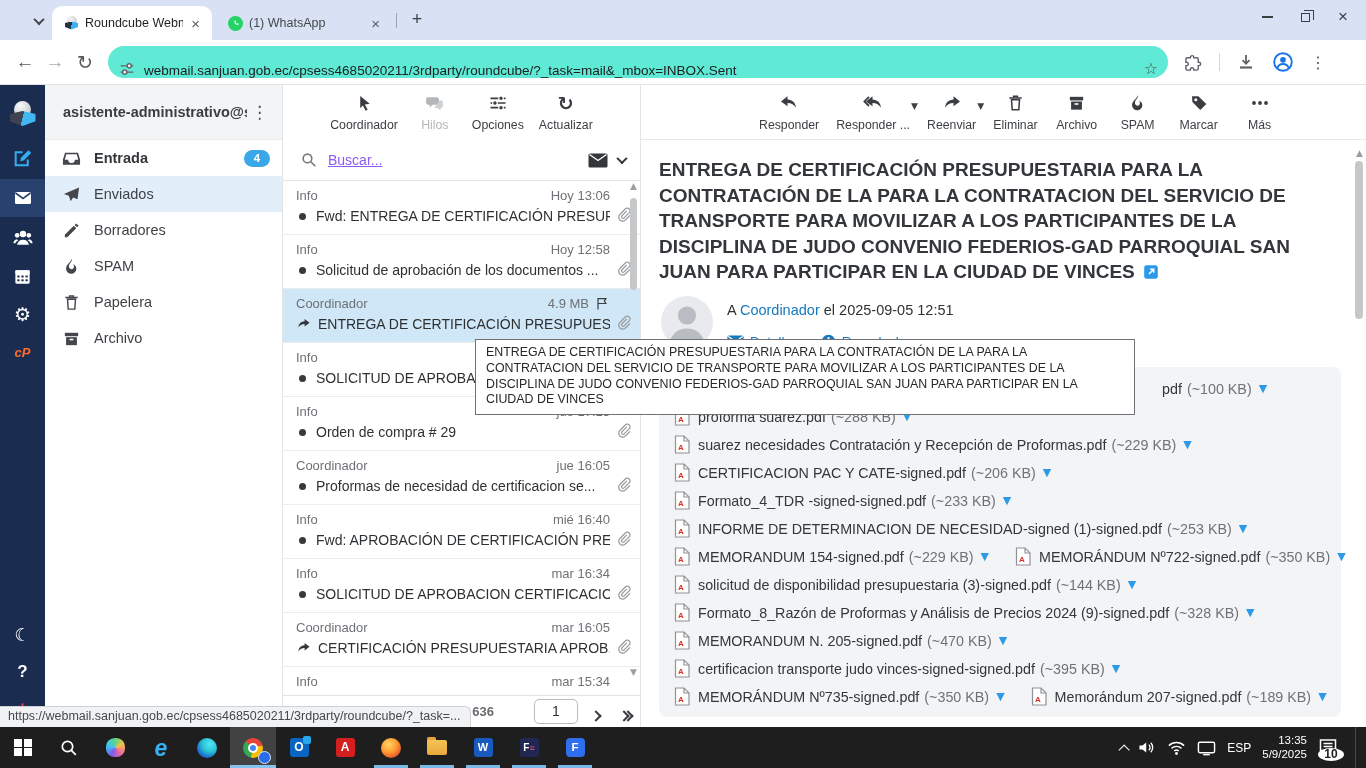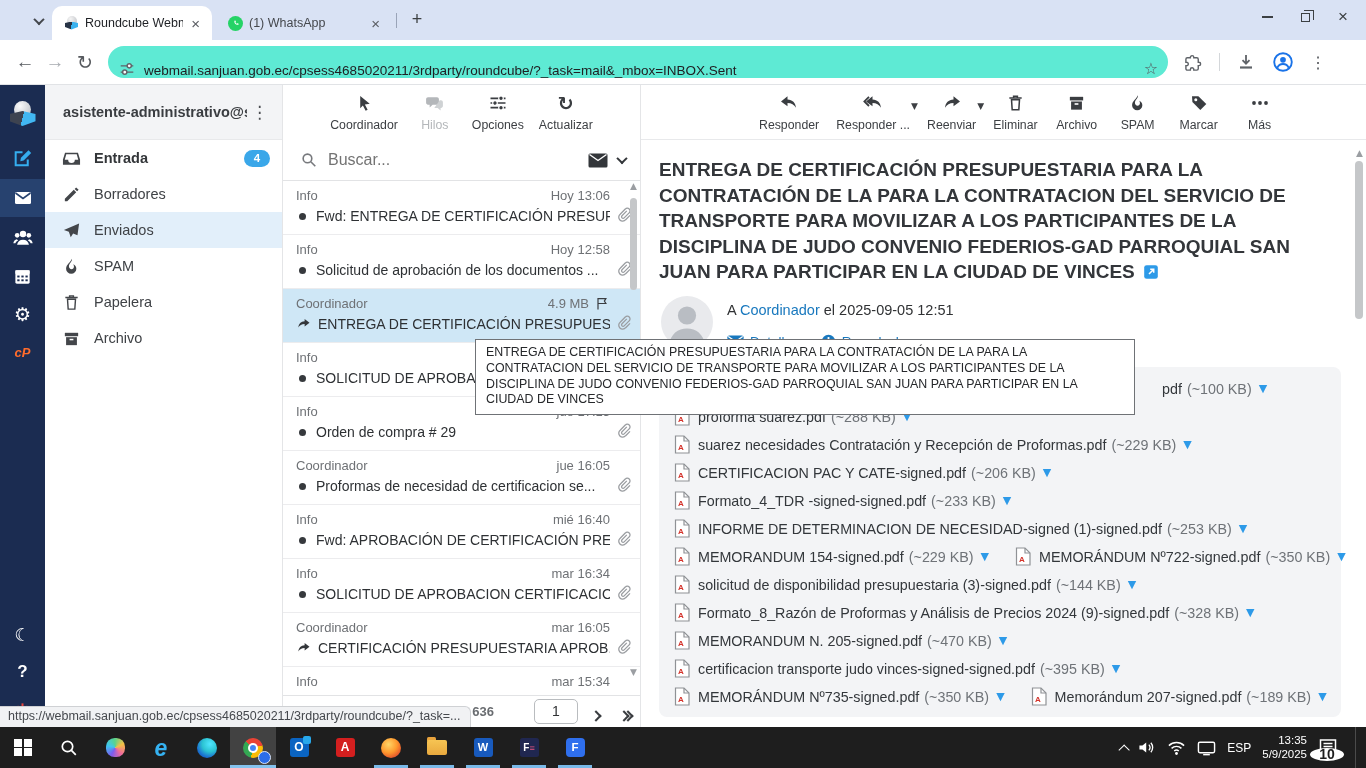--- a/index.html
+++ b/index.html
@@ -64,21 +64,21 @@
 
   
   .listcol { position:absolute; left:283px; top:0; width:358px; height:642px; background:#fff; border-right:1px solid #e4e5e7; }
   .ltoolbar { height:55px; display:flex; justify-content:center; gap:15px; padding-top:7px; }
   .titem { display:flex; flex-direction:column; align-items:center; gap:4px; position:relative; min-width:44px; }
   .titem .tic { height:22px; display:flex; align-items:center; justify-content:center; }
   .titem .tlb { font-size:12.3px; color:#3c3f43; }
   .titem.dis .tlb { color:#b4b7ba; }
   .caret2 { position:absolute; right:-8px; top:9px; font-size:9px; color:#3d4044; }
   .searchrow { height:41px; border-bottom:1px solid #e2e3e5; display:flex; align-items:center; padding:0 14px 0 17px; gap:10px; }
-  .searchrow .ph { flex:1; font-size:16px; color:#737373; }
+  .searchrow .ph { flex:1; font-size:14px; color:#8b5cf6;text-decoration:underline; }
   .msgrows { height:514px; overflow:hidden; }
   .msg { height:54px; border-bottom:1px solid #ececee; padding:7px 30px 0 13px; position:relative; }
   .msg.sel { background:var(--selRow,#cfe7f6); }
   .m1 { display:flex; font-size:13px; color:#6e7175; }
   .m1 .msender { flex:1; }
   .m1 .mmeta { display:flex; align-items:center; gap:6px; }
   .m2 { display:flex; align-items:center; margin-top:5px; gap:7px; }
   .m2 .dot { width:7px; height:7px; border-radius:50%; background:#36393d; flex:none; margin:0 3px; }
   .m2 .dot.none { background:transparent; }
   .m2 .msub { font-size:14px; color:#2e3134; white-space:nowrap; overflow:hidden; flex:1; }
@@ -146,21 +146,21 @@
   .ic-folder::after { content:""; position:absolute; inset:0; background:linear-gradient(180deg,#f6c453,#e9a93e); border-radius:2px; }
   .ic-word { width:19px; height:19px; background:#185abd; border-radius:3px; color:#fff; font-size:11px; font-weight:bold; text-align:center; line-height:19px; }
   .ic-f1 { width:19px; height:19px; background:#202750; border-radius:2.5px; color:#fff; font-size:10px; font-weight:bold; text-align:center; line-height:19px; }
   .ic-f1 em { font-style:normal; color:#e85480; font-size:9px; }
   .ic-f2 { width:19px; height:19px; background:#2f6fed; border-radius:4px; color:#fff; font-size:11.5px; font-weight:bold; text-align:center; line-height:19px; }
   .tray { position:absolute; right:6px; top:0; height:41px; display:flex; align-items:center; gap:11px; color:#fff; }
   .tray .lang { font-size:12px; }
   .clock { text-align:right; font-size:11.5px; line-height:13.5px; }
   .chv-up { width:8px; height:8px; border-top:1.7px solid #fff; border-right:1.7px solid #fff; transform:rotate(-45deg) translateY(3px); }
   .notif { position:relative; width:22px; height:20px; }
-  .notif .nb { position:absolute; right:-4px; bottom:-3px; width:34px; height:13px; border-radius:50%; background:#fff; color:#1e1e1e; font-size:14px; font-weight:bold; text-align:center; line-height:13px; }
+  .notif .nb { position:absolute; right:-4px; bottom:-3px; width:26px; height:13px; border-radius:50%; background:#fff; color:#1e1e1e; font-size:12px; font-weight:bold; text-align:center; line-height:13px; }
   .desk-sliver { width:5px; border-left:1px solid #4b4b4b; height:41px; margin-left:4px; }
 </style>
 </head>
 <body>
 
 <div id="root">
 
   <div class="tabstrip">
     <div class="tabsearch">
         <span class="chv-d"></span>
@@ -300,31 +300,31 @@
         <span class="nm">asistente-administrativo@sa...</span>
         <span class="kebab dj">⋮</span>
       </div>
       <div class="folder bold">
         <svg class="fic" viewBox="0 0 20 20">
             <path fill="#43464a" fill-rule="evenodd" d="M3.2 4h13.6L19 11v5.5H1V11zM2.9 11.2h3.6a3.5 3.5 0 007 0h3.6L15.5 5.6h-11z"></path>
           </svg>
         <span class="fl">Entrada</span>
         <span class="badge">4</span>
       </div>
+      <div class="folder sel">
+        <svg class="fic" viewBox="0 0 20 20">
+            <path fill="#43464a" d="M18 2.5L2 9.4l5.2 1.9 2 5.9 2.5-4 4.6 1.8z"></path>
+          </svg>
+        <span class="fl">Enviados</span>
+      </div>
       <div class="folder">
         <svg class="fic" viewBox="0 0 20 20">
             <path fill="#43464a" d="M3 14.5L12.4 5l2.6 2.6L5.5 17H3zM13.3 4.1l1.6-1.6 2.6 2.6-1.6 1.6z"></path>
           </svg>
         <span class="fl">Borradores</span>
-      </div>
-      <div class="folder sel">
-        <svg class="fic" viewBox="0 0 20 20">
-            <path fill="#43464a" d="M18 2.5L2 9.4l5.2 1.9 2 5.9 2.5-4 4.6 1.8z"></path>
-          </svg>
-        <span class="fl">Enviados</span>
       </div>
       <div class="folder">
         <svg class="fic" viewBox="0 0 20 20">
             <path fill="#43464a" d="M10.4 1.8c.7 3-3.1 4.7-3.1 7.9 0 1.8 1.2 3.1 2.7 3.1 1.5 0 2.6-1.2 2.6-2.9 0-.9-.4-1.8-.8-2.4 2 .9 3.3 2.6 3.3 4.8a5.4 5.4 0 01-10.8 0c0-4.6 4.7-6.4 6.1-10.5z"></path>
           </svg>
         <span class="fl">SPAM</span>
       </div>
       <div class="folder">
         <svg class="fic" viewBox="0 0 20 20">
             <path fill="none" stroke="#43464a" stroke-width="1.5" d="M5.8 6.5h8.4L13.5 17h-7zM3.5 4.8h13M8 4.5V3h4v1.5"></path>

